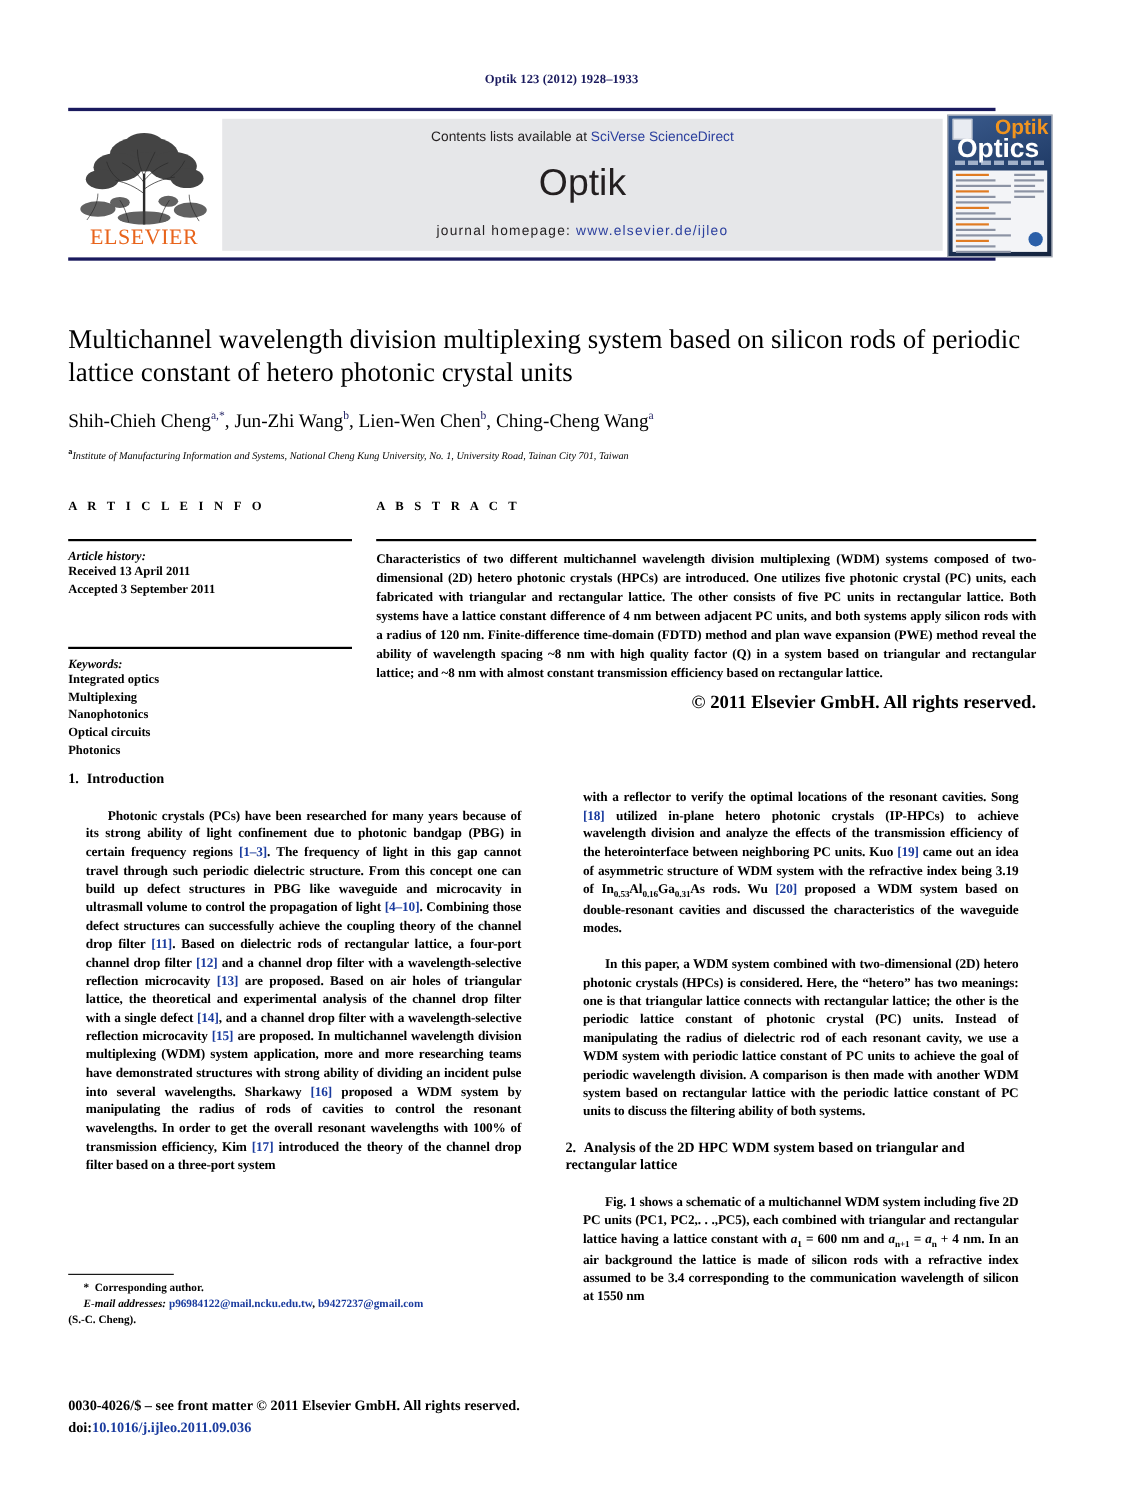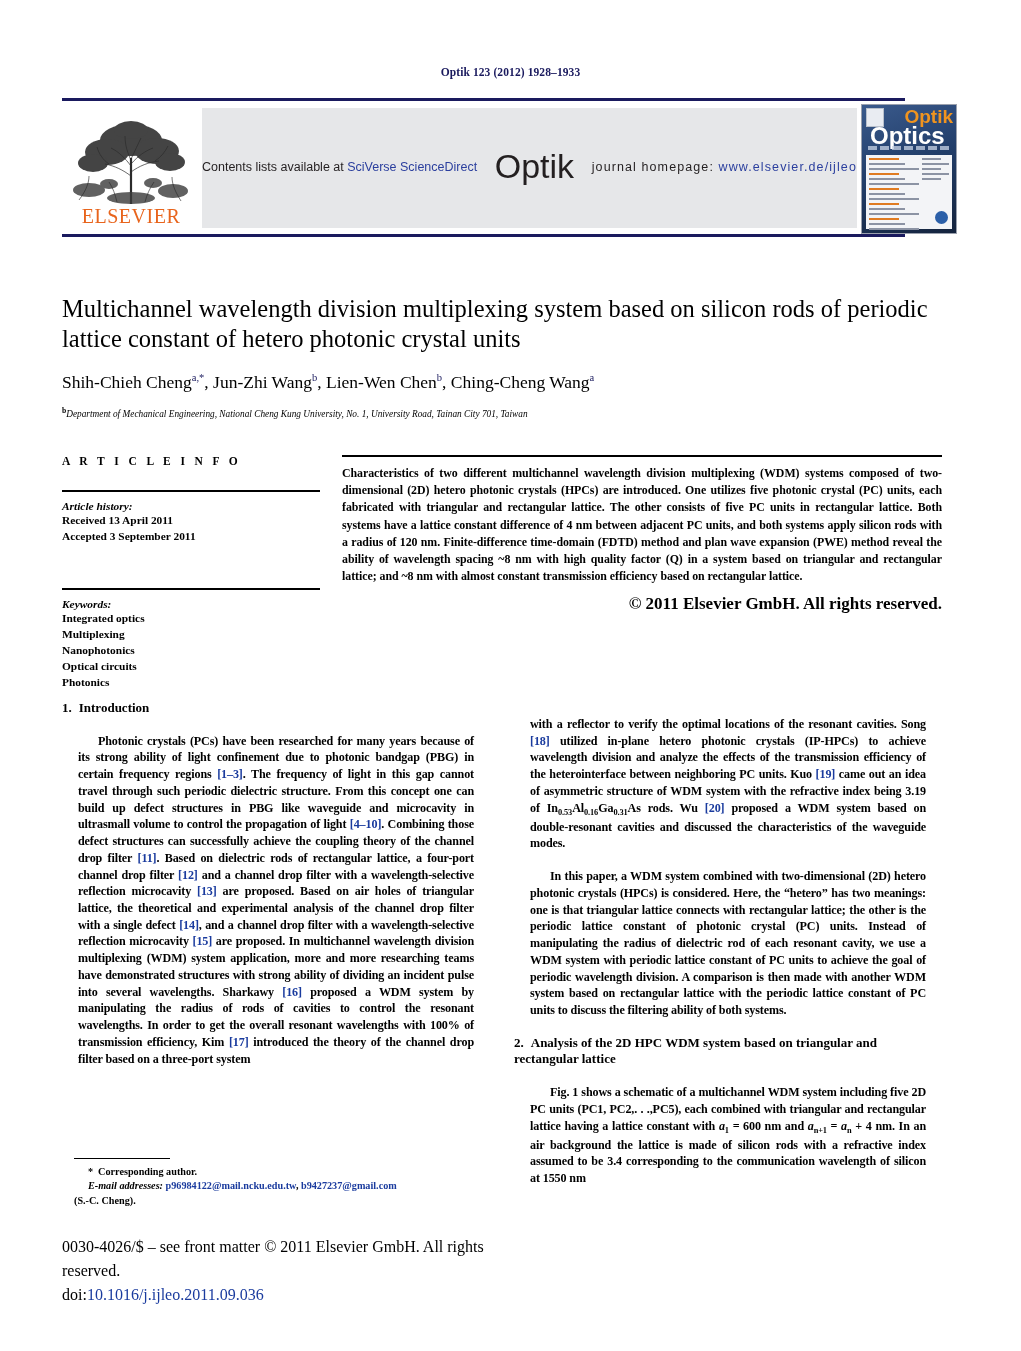--- a/index.html
+++ b/index.html
@@ -29,21 +29,21 @@
   }
   .tree-wrap { height:92px; display:flex; align-items:flex-end; justify-content:center; }
   .elsevier-word {
     font-family:"Liberation Serif", serif;
     font-size:20px; color:#e8641c; letter-spacing:.5px;
     text-align:center; font-weight:normal; line-height:1;
     padding-bottom:2px;
   }
   .mast-center {
     flex:1 1 auto; background:#e6e7e9; margin-left:2px; margin-right:4px;
-    display:flex; flex-direction:row; justify-content:space-between;
+    display:flex; flex-direction:column; justify-content:space-between;
     align-items:center; padding:9px 0 11px 0; box-sizing:border-box;
   }
   .contents-line { font-family:"Liberation Sans", sans-serif; font-size:12.5px; color:#231f20; }
   .contents-line a { color:#2b3f9e; text-decoration:none; }
   .journal-name { font-family:"Liberation Sans", sans-serif; font-size:34px; color:#231f20; font-weight:normal; }
   .homepage { font-family:"Liberation Sans", sans-serif; font-size:12.5px; color:#231f20; letter-spacing:1.1px; }
   .homepage .url { color:#2b3f9e; letter-spacing:1.1px; }
   .cover {
     flex:0 0 96px; width:96px; height:130px; margin-top:-4px;
     border:1px solid #9aa0ad; box-sizing:border-box;
@@ -130,28 +130,28 @@
     text-indent:20px; font-weight:bold; letter-spacing:-.12px;
   }
   p.body + p.body { margin-top:0; }
   .ref { color:#1a3b9e; }
   .mathi { font-style:italic; }
   sub { font-size:8.4px; }
   .sec2 { margin-top:23px; }
   .after-head { margin-top:0; }
 
   
-  .footnotes { position:absolute; left:74px; top:1158px; width:428px; }
+  .footnotes { position:absolute; left:62px; top:1158px; width:428px; }
   .fn-rule { width:96px; height:1px; background:#000; margin-bottom:6px; }
   .fn { font-size:10.2px; line-height:1.42; font-weight:bold; }
   .fn .star { margin-right:5px; }
   .fn-ind { padding-left:14px; }
   .fn-em { font-style:italic; }
   .fn a, .mail { color:#1a3b9e; text-decoration:none; }
-  .imprint { position:absolute; left:62px; top:1235px; width:440px; font-size:16px; line-height:1.5; font-weight:normal; }
+  .imprint { position:absolute; left:62px; top:1268px; width:440px; font-size:13px; line-height:1.5; font-weight:bold; }
   .imprint .doi { color:#1a3b9e; }
 </style>
 </head>
 <body>
 
 <div class="page">
 
   <div class="runhead">Optik 123 (2012) 1928–1933</div>
 
   <div class="masthead">
@@ -239,21 +239,21 @@
 
   <div class="title-block">
     <h1 class="paper-title">Multichannel wavelength division multiplexing system based on silicon rods of periodic lattice constant of hetero photonic crystal units</h1>
     <div class="authors">
       <span><span>Shih-Chieh Cheng</span><sup>a,*</sup></span>,
       <span><span>Jun-Zhi Wang</span><sup>b</sup></span>,
       <span><span>Lien-Wen Chen</span><sup>b</sup></span>,
       <span><span>Ching-Cheng Wang</span><sup>a</sup></span>
     </div>
     <div class="affil">
-      <div><sup>b</sup><span>Department of Mechanical Engineering, National Cheng Kung University, No. 1, University Road, Tainan City 701, Taiwan</span></div>
+      <div><sup>a</sup><span>Institute of Manufacturing Information and Systems, National Cheng Kung University, No. 1, University Road, Tainan City 701, Taiwan</span></div>
     </div>
   </div>
 
   <div class="info-abs">
     <div class="col-info">
       <div class="sechead">A R T I C L E   I N F O</div>
       <div class="hrule"></div>
       <div class="infolabel">Article history:</div>
       <div class="infoline">Received 13 April 2011</div>
       <div class="infoline">Accepted 3 September 2011</div>
@@ -262,20 +262,21 @@
         <div class="infolabel">Keywords:</div>
         <div class="kw-list">Integrated optics</div>
         <div class="kw-list">Multiplexing</div>
         <div class="kw-list">Nanophotonics</div>
         <div class="kw-list">Optical circuits</div>
         <div class="kw-list">Photonics</div>
       </div>
     </div>
     <div class="col-gap"></div>
     <div class="col-abs">
+      <div class="sechead">A B S T R A C T</div>
       <div class="hrule"></div>
       <div class="abstract-text">
         <span id="abs-p1">Characteristics of two different multichannel wavelength division multiplexing (WDM) systems composed of two-dimensional (2D) hetero photonic crystals (HPCs) are introduced. One utilizes five photonic crystal (PC) units, each fabricated with triangular and rectangular lattice. The other consists of five PC units in rectangular lattice. Both systems have a lattice constant difference of 4 nm between adjacent PC units, and both systems apply silicon rods with a radius of 120 nm. Finite-difference time-domain (FDTD) method and plan wave expansion (PWE) method reveal the ability of wavelength spacing ~8 nm with high quality factor (Q) in a system based on triangular and rectangular lattice; and ~8 nm with almost constant transmission efficiency based on rectangular lattice.</span>
       </div>
       <div class="copyright">© 2011 Elsevier GmbH. All rights reserved.</div>
     </div>
   </div>
 
   <div class="body-cols">
     <div class="bcol">

